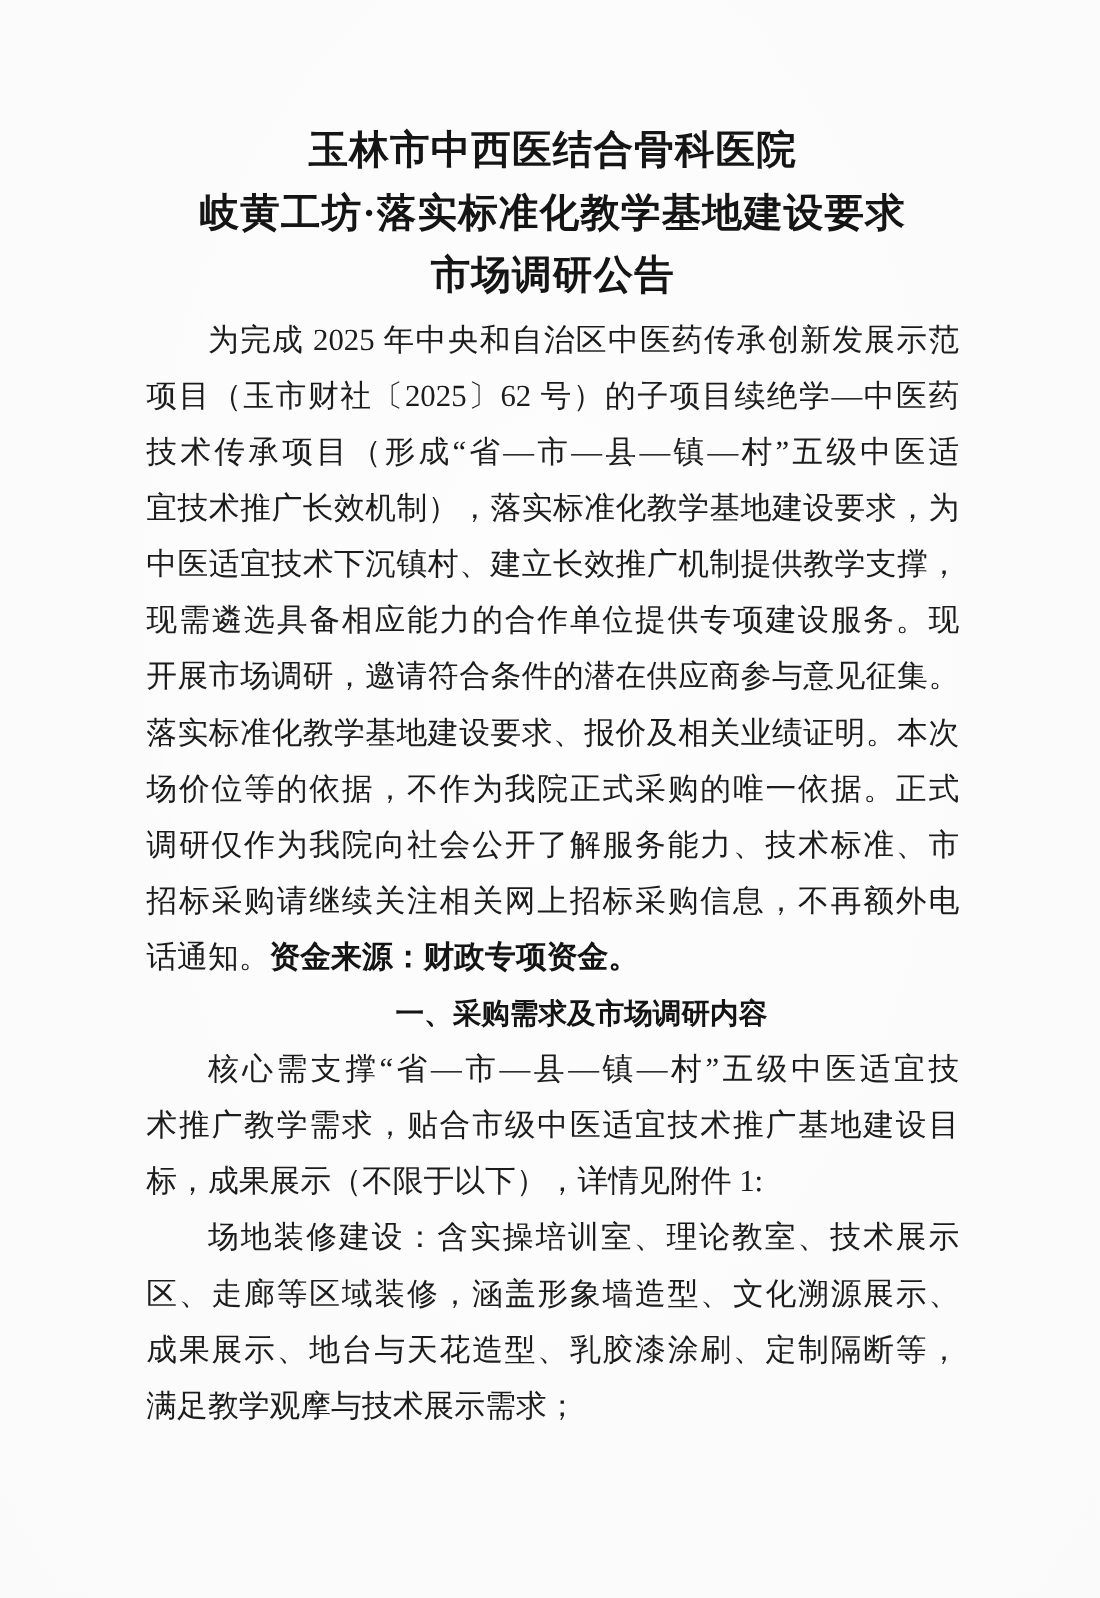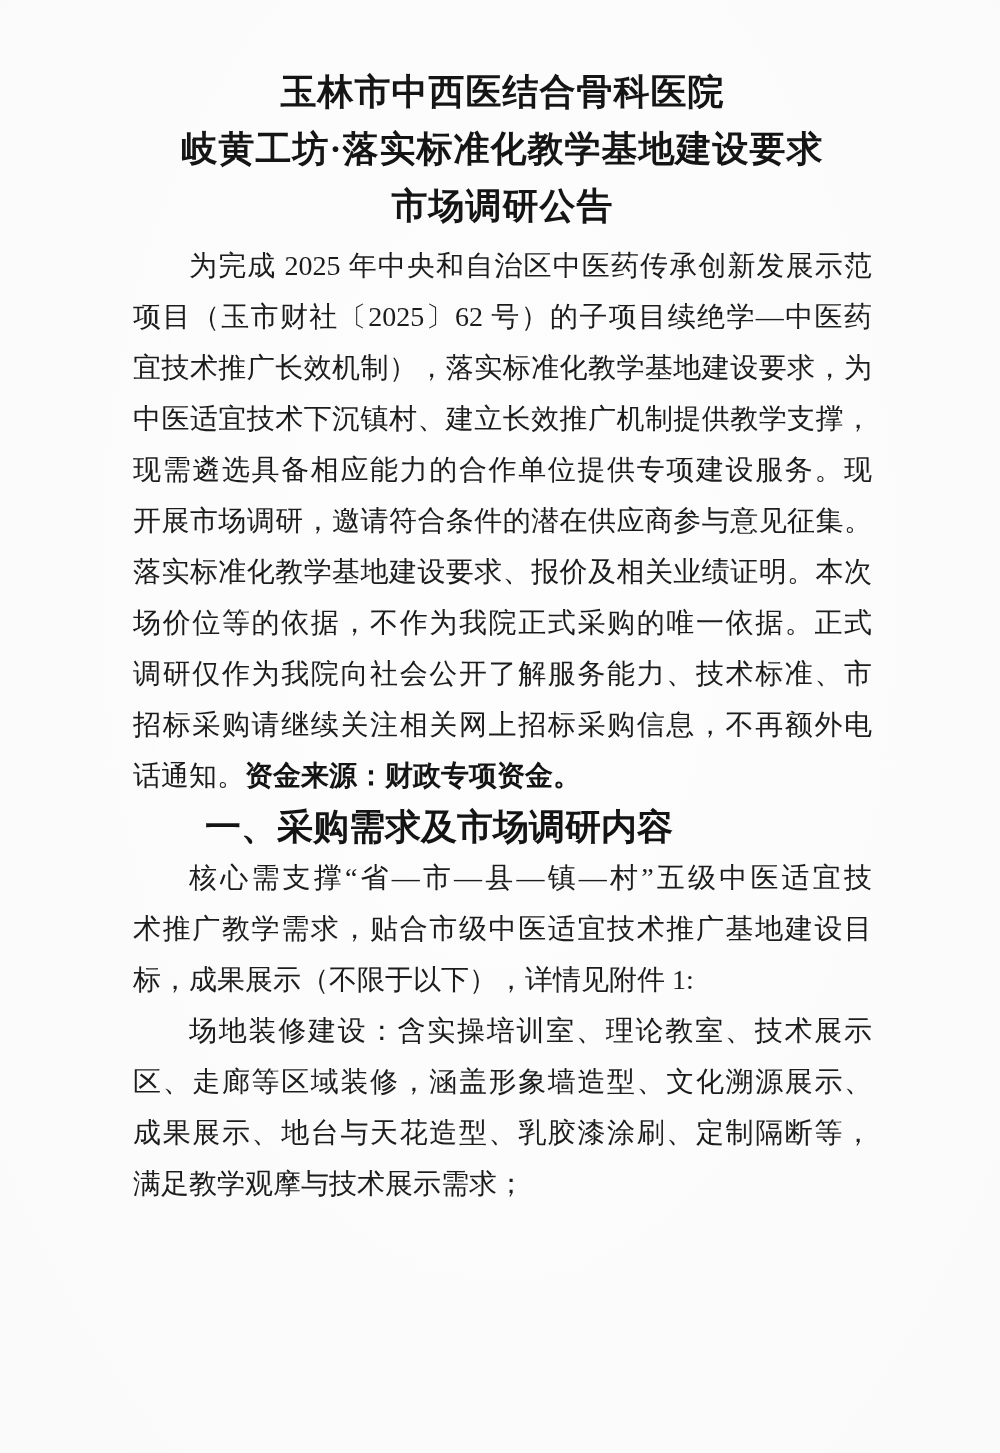--- a/index.html
+++ b/index.html
@@ -11,21 +11,21 @@
     height: 1453px;
     background: #fdfdfd;
     overflow: hidden;
     font-family: "Liberation Serif", "DejaVu Serif", serif;
     color: #1c1c1c;
   }
   .page {
     box-sizing: border-box;
     width: 1000px;
     height: 1453px;
-    padding: 64px 128px 0 133px;
+    padding: 108px 128px 0 133px;
     background:
       radial-gradient(ellipse at 50% 40%, rgba(0,0,0,0.00), rgba(0,0,0,0.012)),
       #fdfdfd;
   }
   
   .doc-title {
     text-align: center;
     font-weight: bold;
     font-size: 36px;
     line-height: 57px;
@@ -53,45 +53,47 @@
     text-align: left;
   }
   .bold-run {
     font-family: Liberation Mono, monospace;
     font-weight: bold;
     color: #141414;
   }
   .heading {
     font-family: "Liberation Sans", "DejaVu Sans", sans-serif;
     font-weight: bold;
-    font-size: 36px;
+    font-size: 26px;
     line-height: 51px;
     height: 51px;
     text-indent: 2em;
     color: #141414;
     white-space: nowrap;
+    text-align: center;
   }
   .para { margin: 0; }
 </style>
 </head>
 <body>
 
 <div class="page">
 
   <header class="doc-title">
     <div class="title-line">玉林市中西医结合骨科医院</div>
     <div class="title-line">岐黄工坊·落实标准化教学基地建设要求</div>
     <div class="title-line">市场调研公告</div>
   </header>
 
   <section class="doc-body">
 
     <div class="para">
       <div class="line indent">为完成 2025 年中央和自治区中医药传承创新发展示范</div>
       <div class="line">项目（玉市财社〔2025〕62 号）的子项目续绝学—中医药</div>
+      <div class="line">技术传承项目（形成“省—市—县—镇—村”五级中医适</div>
       <div class="line">宜技术推广长效机制），落实标准化教学基地建设要求，为</div>
       <div class="line">中医适宜技术下沉镇村、建立长效推广机制提供教学支撑，</div>
       <div class="line">现需遴选具备相应能力的合作单位提供专项建设服务。现</div>
       <div class="line">开展市场调研，邀请符合条件的潜在供应商参与意见征集。</div>
       <div class="line">落实标准化教学基地建设要求、报价及相关业绩证明。本次</div>
       <div class="line">场价位等的依据，不作为我院正式采购的唯一依据。正式</div>
       <div class="line">调研仅作为我院向社会公开了解服务能力、技术标准、市</div>
       <div class="line">招标采购请继续关注相关网上招标采购信息，不再额外电</div>
       <div class="line last">
         <span>话通知。</span><span class="bold-run">资金来源：财政专项资金。</span>

